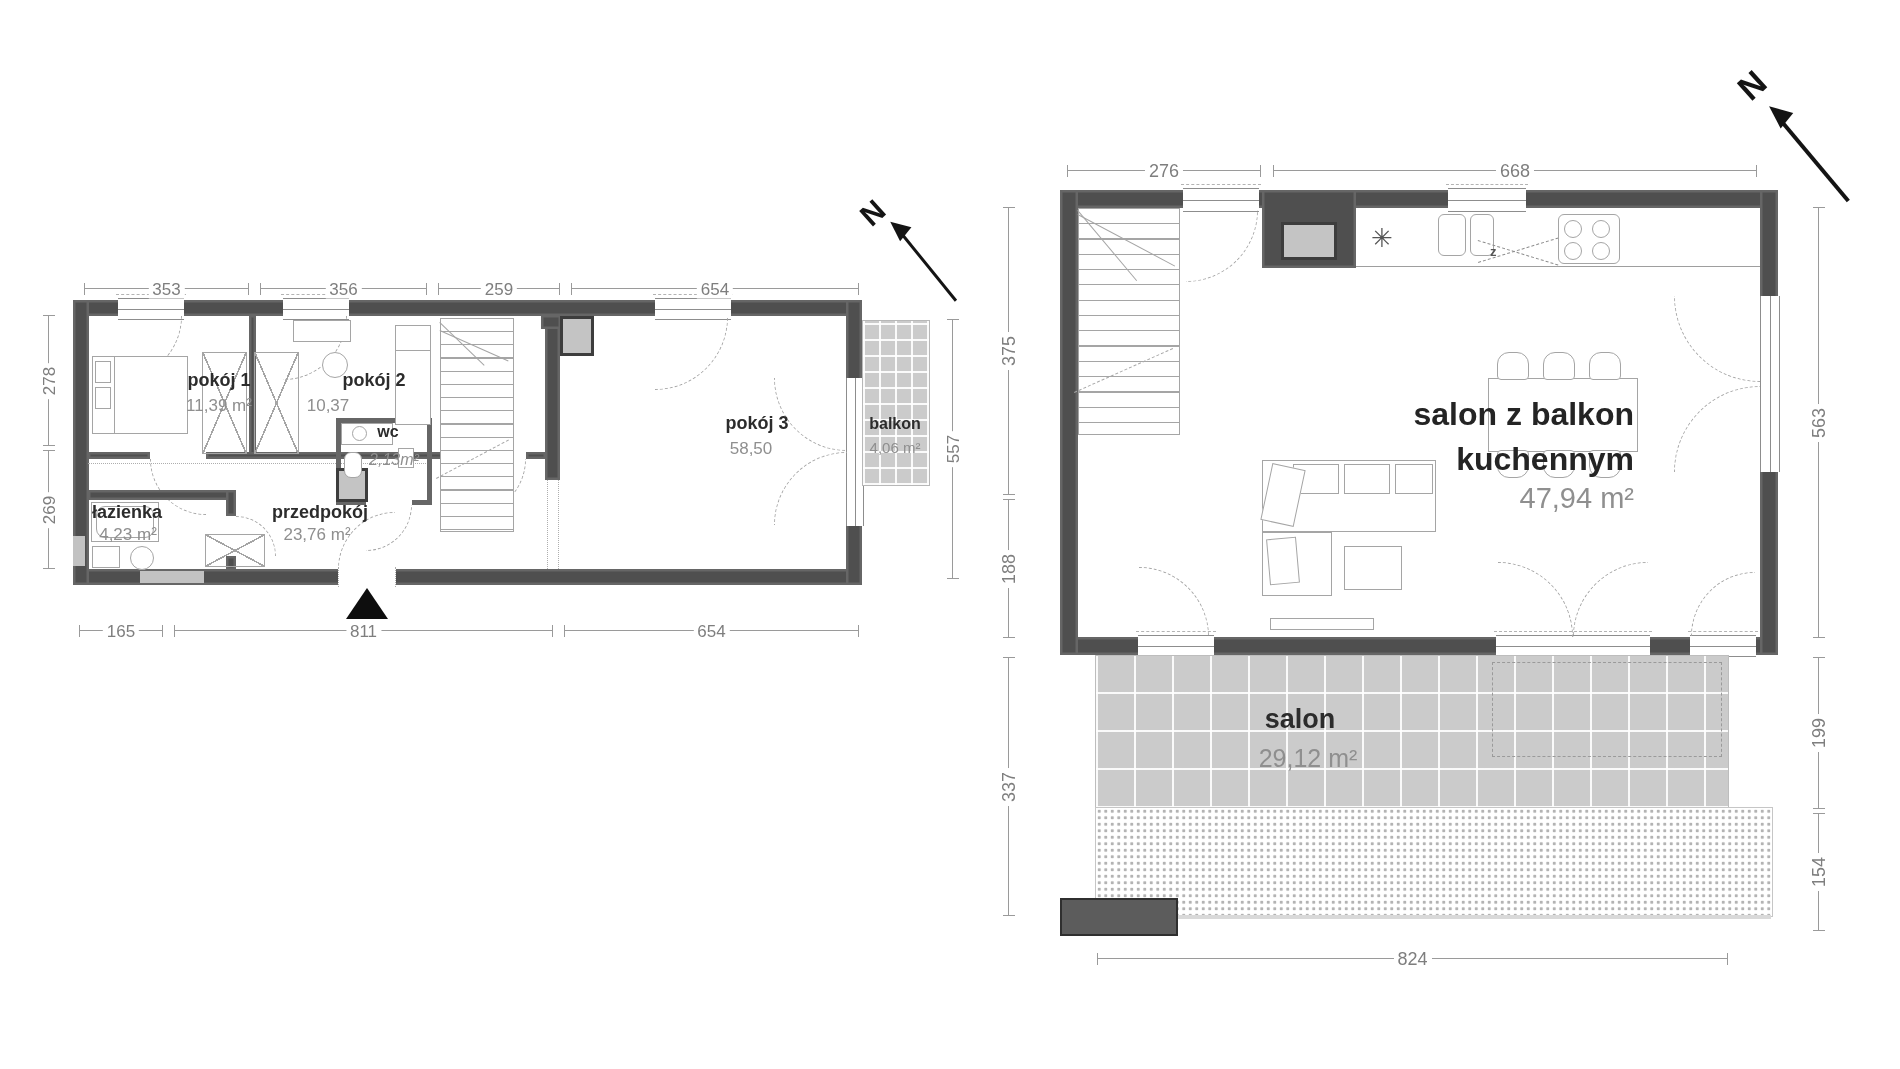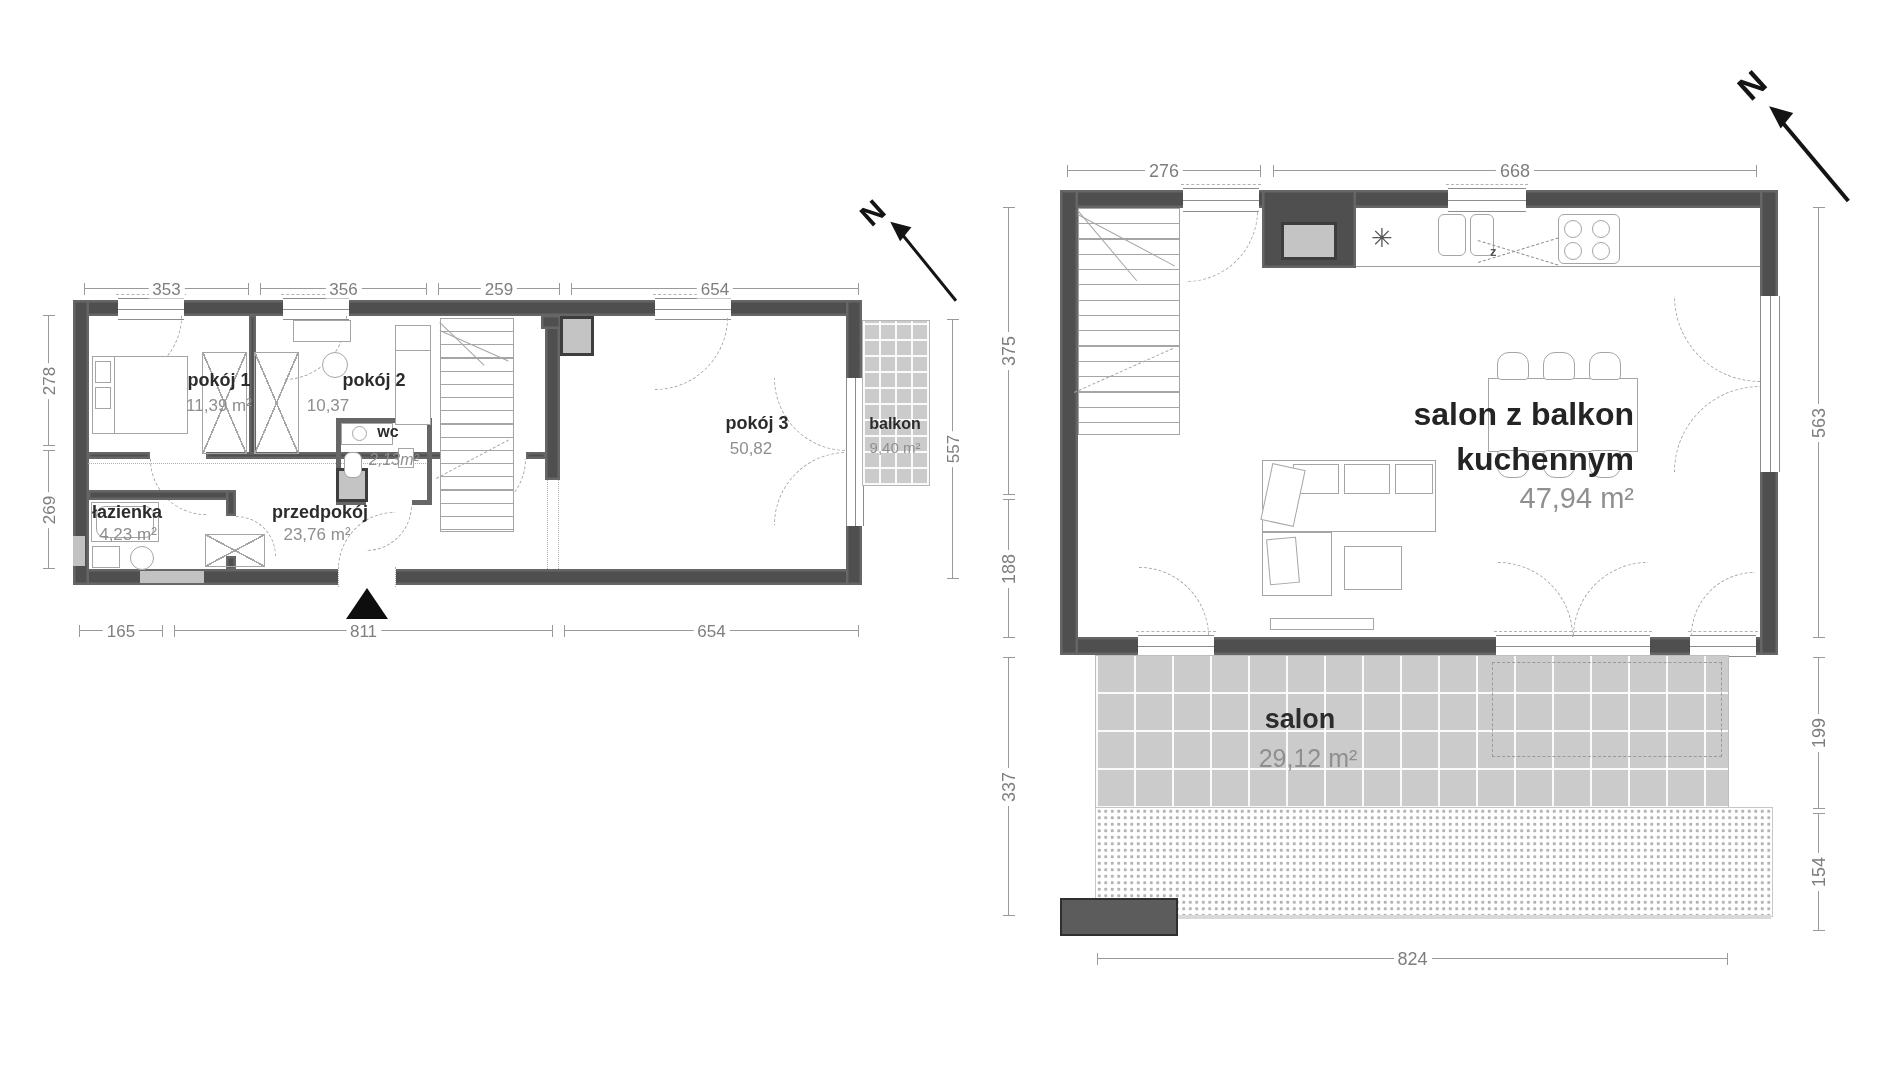--- a/index.html
+++ b/index.html
@@ -166,23 +166,23 @@
 
     <div class="tile-sm" style="left:862px;top:320px;width:66px;height:164px;"></div>
 
     <div class="room-name" style="left:219px;top:380px;font-size:18px;">pokój 1</div>
     <div class="room-area" style="left:219px;top:406px;font-size:17px;">11,39 m²</div>
     <div class="room-name" style="left:332px;top:380px;font-size:18px;margin-left:42px;">pokój 2</div>
     <div class="room-area" style="left:328px;top:406px;font-size:17px;">10,37</div>
     <div class="room-name" style="left:388px;top:432px;font-size:16px;">wc</div>
     <div class="room-area" style="left:394px;top:460px;font-size:16px;font-style:italic;">2,13m²</div>
     <div class="room-name" style="left:757px;top:423px;font-size:18px;">pokój 3</div>
-    <div class="room-area" style="left:751px;top:449px;font-size:17px;">50,82</div>
+    <div class="room-area" style="left:751px;top:449px;font-size:17px;">58,50</div>
     <div class="room-name" style="left:895px;top:424px;font-size:16px;">balkon</div>
-    <div class="room-area" style="left:895px;top:447px;font-size:15px;">9,40 m²</div>
+    <div class="room-area" style="left:895px;top:447px;font-size:15px;">4,06 m²</div>
     <div class="room-name" style="left:127px;top:512px;font-size:18px;">łazienka</div>
     <div class="room-area" style="left:128px;top:535px;font-size:17px;">4,23 m²</div>
     <div class="room-name" style="left:320px;top:512px;font-size:18px;">przedpokój</div>
     <div class="room-area" style="left:317px;top:535px;font-size:17px;">23,76 m²</div>
 
     <div class="dimh" style="left:85px;top:288px;width:163px;">
         <span class="dlbl">353</span>
       </div>
     <div class="dimh" style="left:261px;top:288px;width:165px;">
         <span class="dlbl">356</span>

